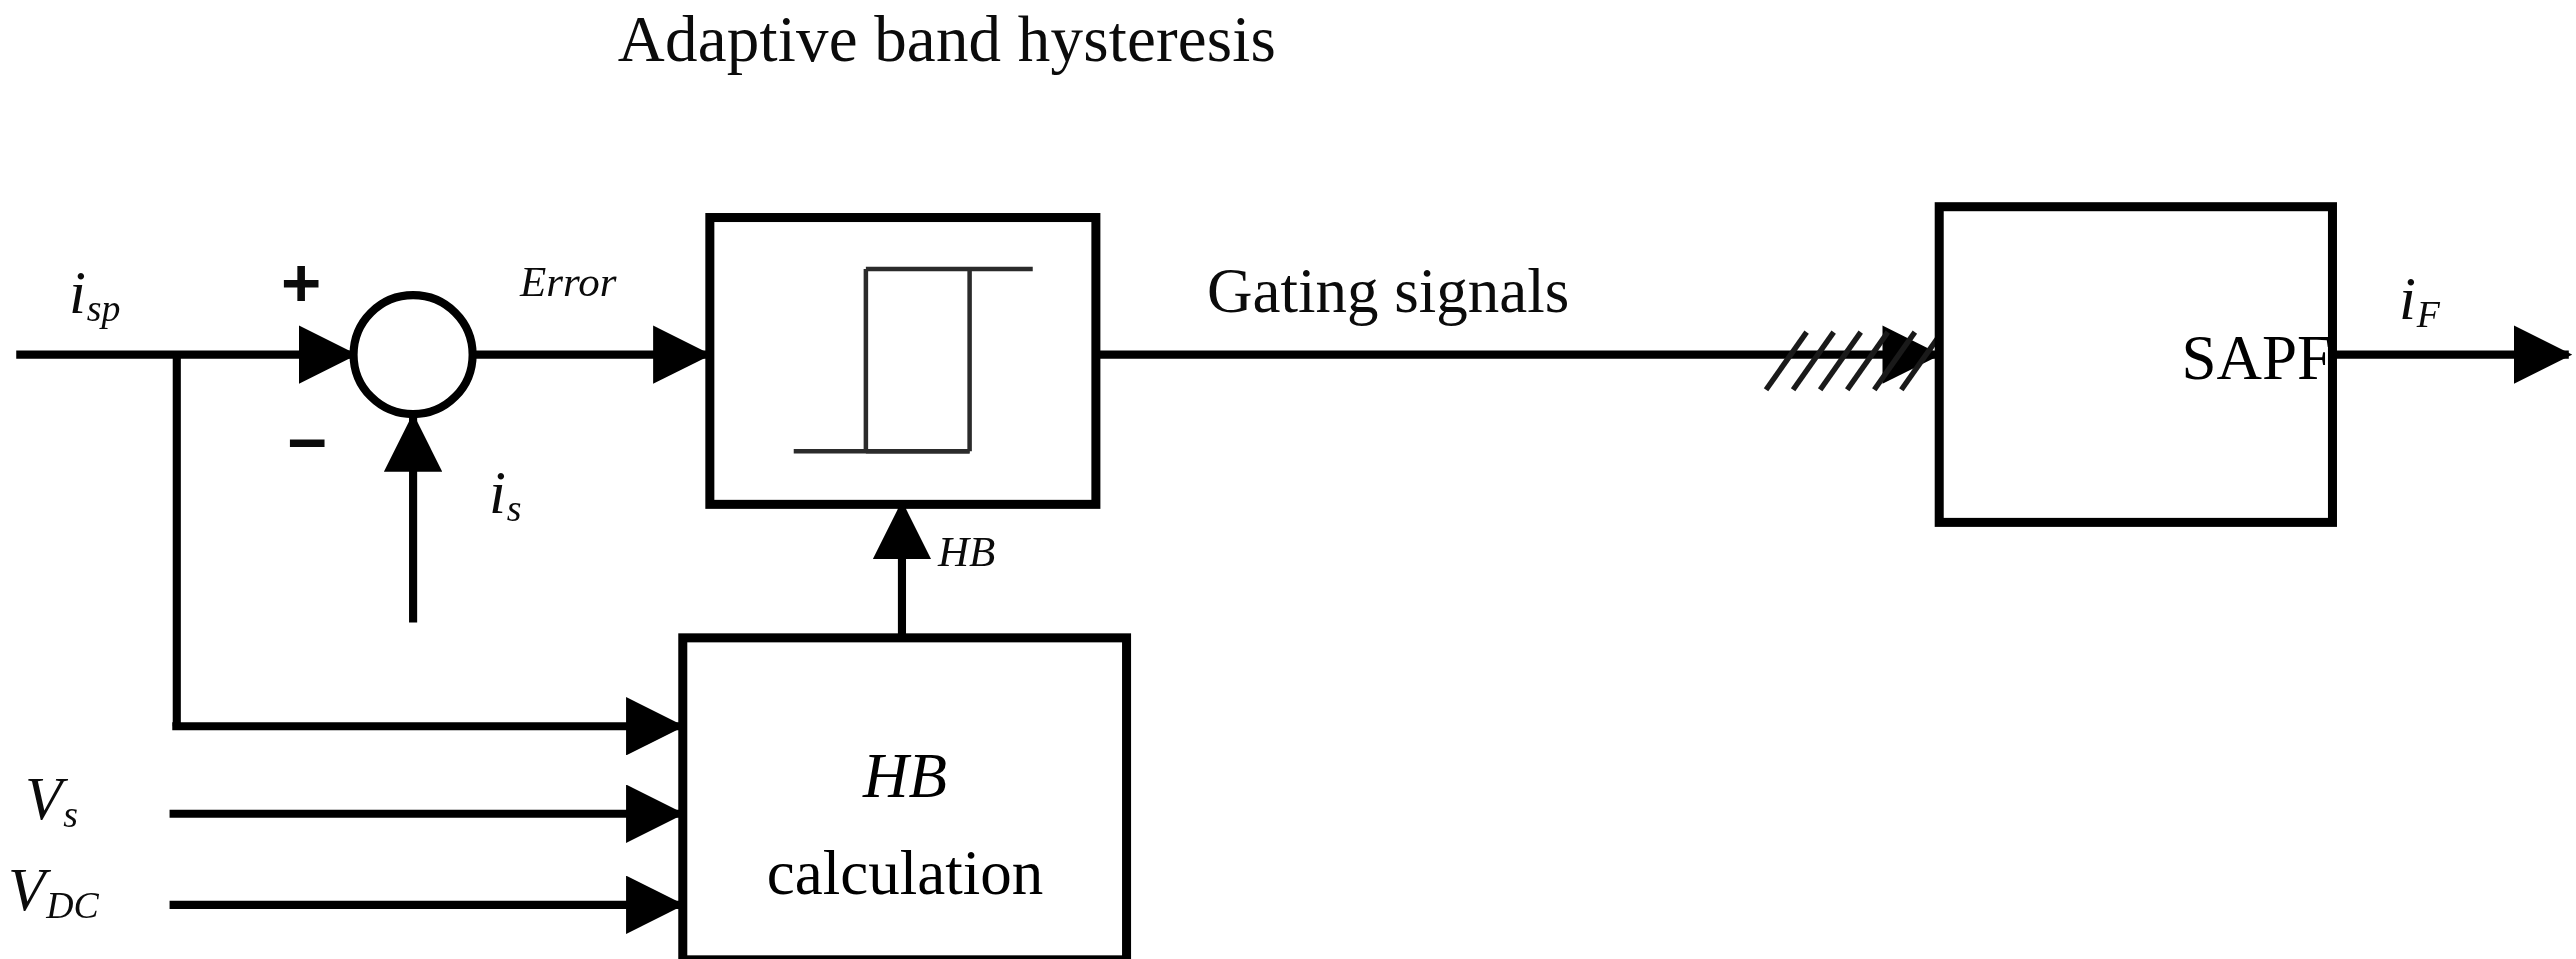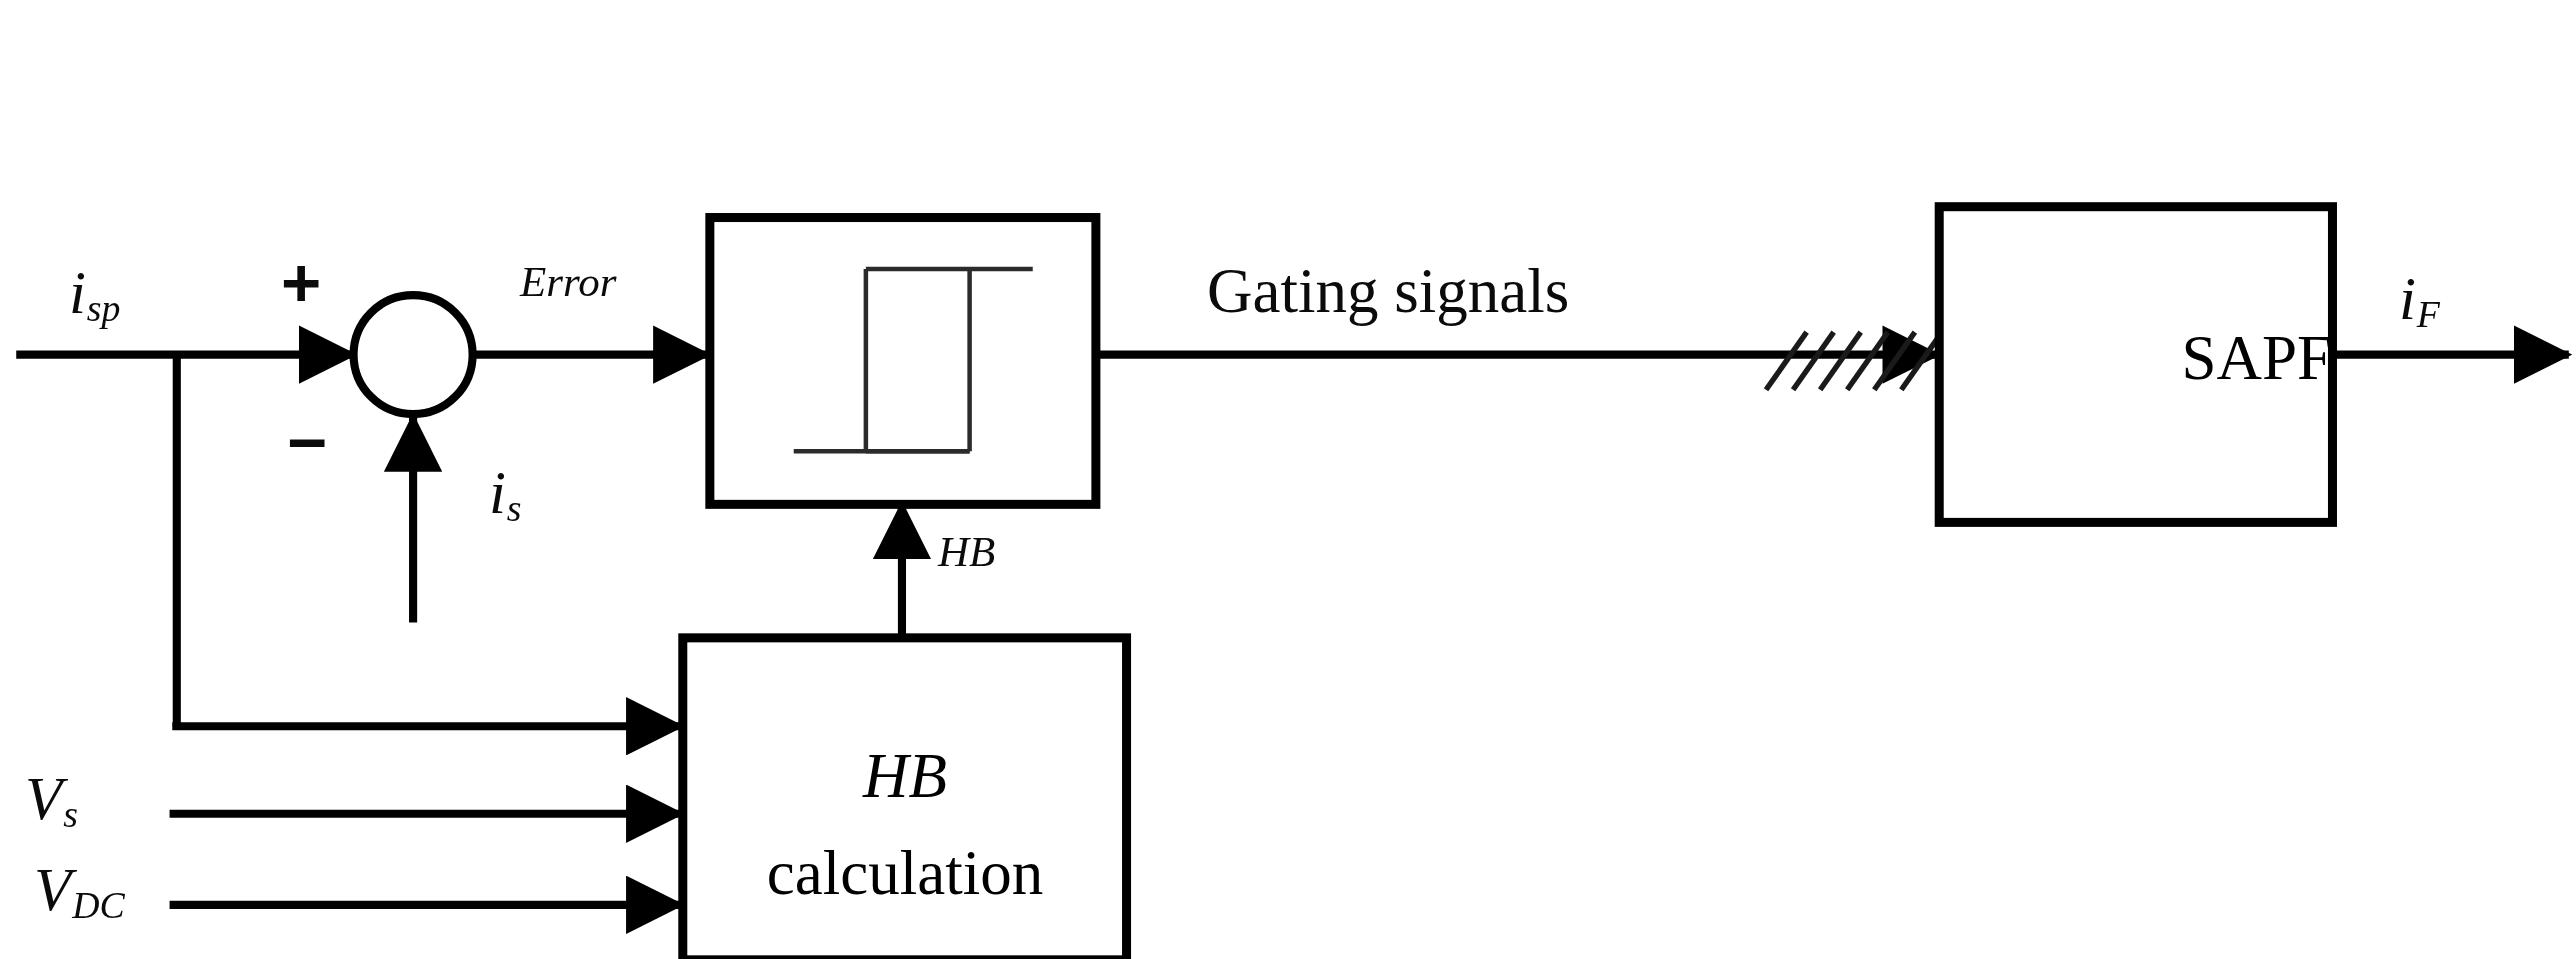--- a/index.html
+++ b/index.html
@@ -113,20 +113,21 @@
 
     <line x1="2586" y1="393" x2="2848" y2="393" stroke="#000" stroke-width="9" marker-end="url(#arrowFull)"></line>
 
     <rect x="757" y="707" width="492" height="357" fill="#ffffff" stroke="#000000" stroke-width="10"></rect>
 
     <line x1="188" y1="902" x2="755" y2="902" stroke="#000" stroke-width="9" marker-end="url(#arrowFull)"></line>
 
     <line x1="188" y1="1003" x2="755" y2="1003" stroke="#000" stroke-width="9" marker-end="url(#arrowFull)"></line>
   </svg>
 
+  <div class="lbl title-line" style="left:487px; top:7.2px; width:920px;">Adaptive band hysteresis</div>
 
   <div class="lbl sym" style="left:69px; top:262px;">
     <span>i</span><sub>sp</sub>
   </div>
 
   <div class="lbl signop" style="left:281px; top:248px;">+</div>
 
   <div class="lbl signop" style="left:287px; top:408px;">−</div>
 
   <div class="lbl italic-lbl" style="left:520px; top:260px;">Error</div>
@@ -147,18 +148,18 @@
 
   <div class="blocktext" style="left:683px; top:741px; width:444px;">
     <div class="italic-lbl" style="font-size:63px;">HB</div>
     <div class="plain-lbl" style="font-size:63px; margin-top:26px;">calculation</div>
   </div>
 
   <div class="lbl sym" style="left:25px; top:768px;text-align:center;">
     <span>V</span><sub>s</sub>
   </div>
 
-  <div class="lbl sym" style="left:34px; top:859px;">
+  <div class="lbl sym" style="left:8px; top:859px;">
     <span>V</span><sub>DC</sub>
   </div>
 
 </div>
 
 
 </body></html>

